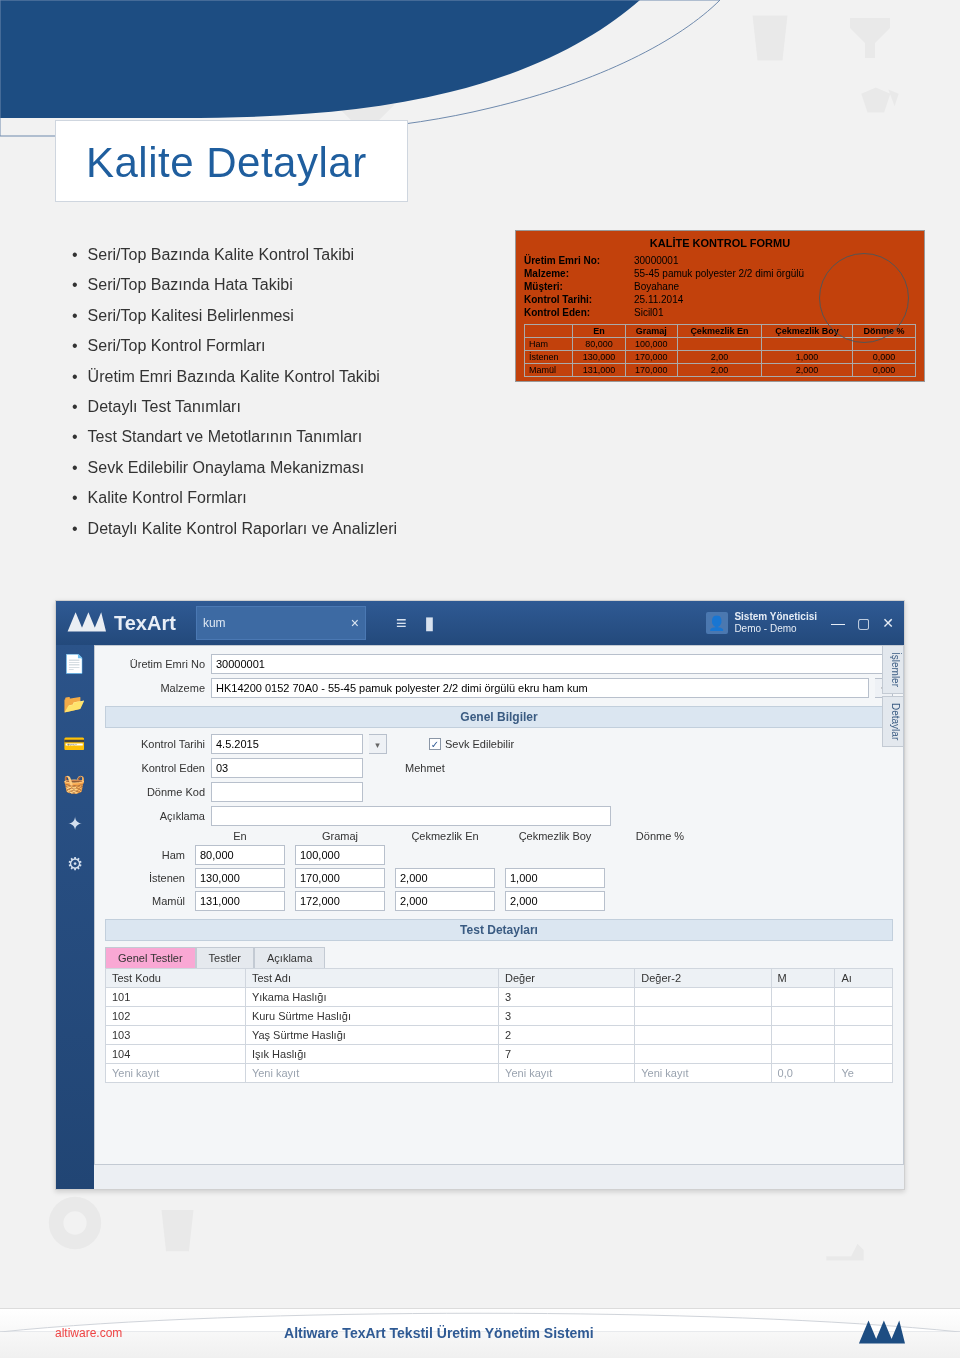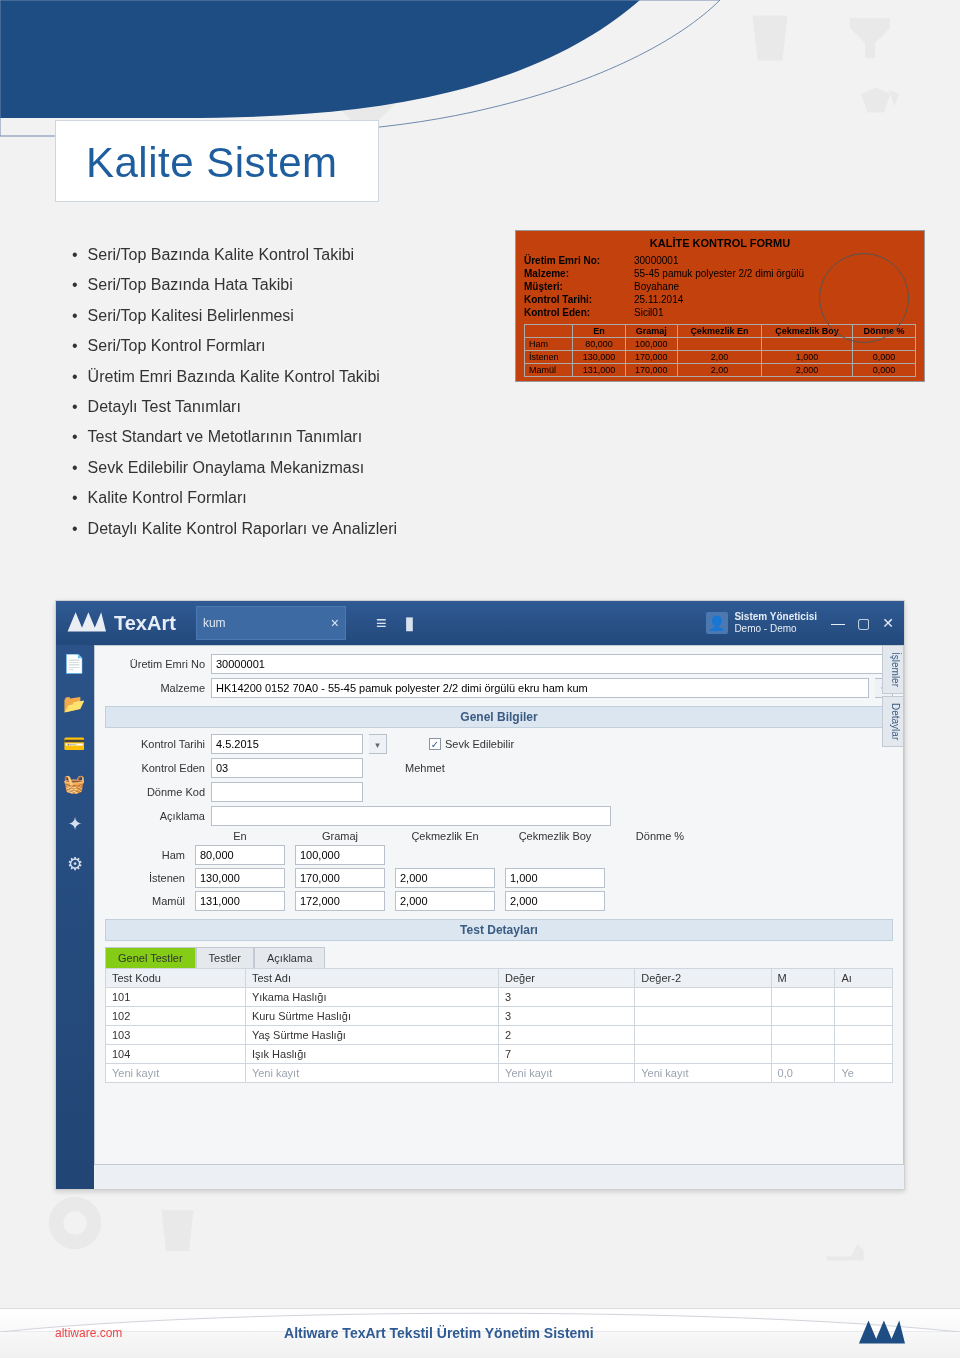--- a/index.html
+++ b/index.html
@@ -114,21 +114,21 @@
   }
   .app-logo svg { width: 40px; height: 26px; }
   .app-name {
     font-size: 20px; font-weight: 600; color: #e8eef7;
     margin-left: 8px;
   }
   .app-search {
     margin-left: 20px;
     background: #3d6aa3;
     border: 1px solid #4a78b3;
-    height: 26px; width: 150px;
+    height: 26px; width: 170px;
     display: flex; align-items: center; padding: 16px 6px;
     color: #dfe8f3; font-size: 12px;
     justify-content: space-between;
   }
   .app-search .x { font-size: 14px; }
   .app-top-icons {
     margin-left: 30px; display: flex; gap: 18px; align-items: center;
     font-size: 18px; color: #d8e2ef;
   }
   .app-user {
@@ -223,21 +223,21 @@
   }
   .tabs2 {
     display: flex; margin-top: 6px; font-size: 11px;
   }
   .tabs2 .t {
     padding: 4px 12px;
     border: 1px solid #c3cad3;
     background: #e5e9ee;
     border-bottom: none;
   }
-  .tabs2 .t.active { background: #84cc16; }
+  .tabs2 .t.active { background: #f9a8d4; }
   table.dgrid {
     width: 100%;
     border-collapse: collapse;
     background: #fff;
     font-size: 11px;
   }
   table.dgrid th, table.dgrid td {
     border: 1px solid #d0d6de;
     padding: 3px 6px;
     text-align: left;
@@ -329,21 +329,21 @@
     </svg>
 </div>
 
 <svg class="swoosh" viewBox="0 0 960 150" preserveAspectRatio="none">
   <path d="M0,0 L550,0 C520,30 480,55 420,75 C350,95 270,100 180,100 L0,100 Z" fill="#0a2a4a"></path>
   <path d="M0,0 L640,0 C600,35 540,70 450,92 C370,112 280,118 180,118 L0,118 Z" fill="#1d4d82"></path>
   <path d="M0,0 L720,0 C680,40 600,82 490,108 C400,130 300,136 180,136 L0,136 Z" fill="none" stroke="#6f8aad" stroke-width="1"></path>
 </svg>
 
 <div class="title-box">
-  <h1>Kalite Sistem</h1>
+  <h1>Kalite Detaylar</h1>
 </div>
 
 <div class="content">
   <ul class="bullets">
     <li>Seri/Top Bazında Kalite Kontrol Takibi</li>
     <li>Seri/Top Bazında Hata Takibi</li>
     <li>Seri/Top Kalitesi Belirlenmesi</li>
     <li>Seri/Top Kontrol Formları</li>
     <li>Üretim Emri Bazında Kalite Kontrol Takibi</li>
     <li>Detaylı Test Tanımları</li>

